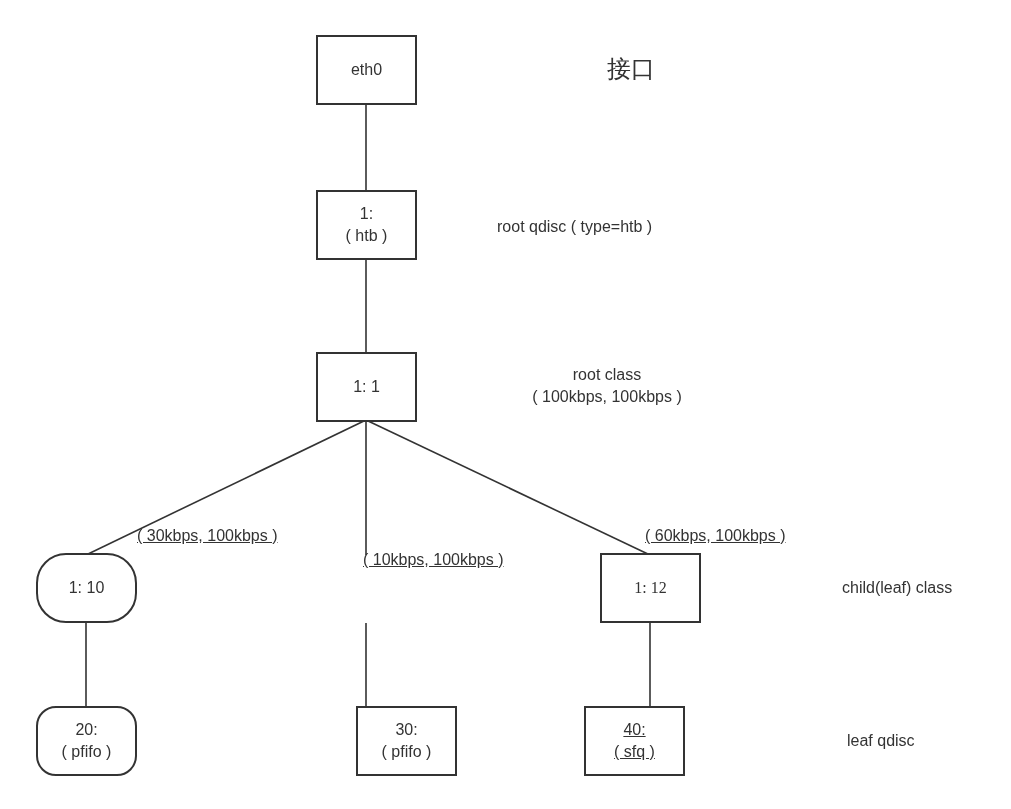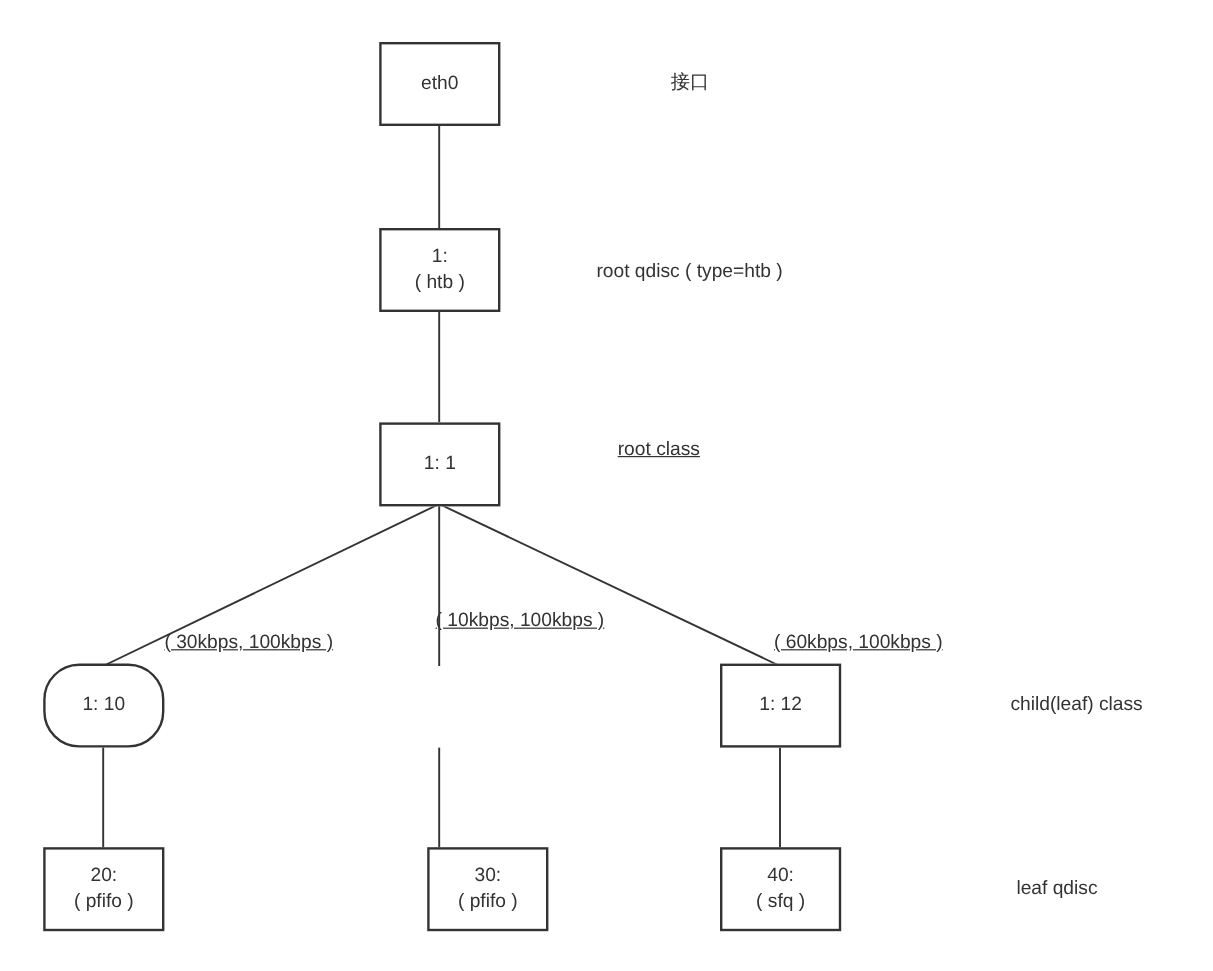--- a/index.html
+++ b/index.html
@@ -43,21 +43,22 @@
     text-align: center;
     white-space: nowrap;
   }
   .side-label {
     position: absolute;
     font-size: 16px;
     line-height: 22px;
     white-space: nowrap;
   }
   .side-label.cjk {
-    font-size: 16px;
+    font-size: 24px;
+    margin-left: 48px;
   }
   .side-label.two-line {
     text-align: center;
     transform: translateX(-50%);
   }
   .edge-label {
     position: absolute;
     font-size: 16px;
     line-height: 19px;
     white-space: nowrap;
@@ -87,43 +88,44 @@
 
   <div class="node" style="left:316px; top:190px;">
     <span>1:</span>
     <span>( htb )</span>
   </div>
   <div class="side-label" style="left:497px; top:216px;">root qdisc ( type=htb )</div>
 
   <div class="node" style="left:316px; top:352px;">
     <span>1: 1</span>
   </div>
-  <div class="side-label two-line" style="left:549px; top:364px;text-decoration:underline;">
+  <div class="side-label two-line" style="left:607px; top:364px;">
     <div>root class</div>
+    <div>( 100kbps, 100kbps )</div>
   </div>
 
   <div class="edge-label" style="left:137px; top:526px;">( 30kbps, 100kbps )</div>
-  <div class="edge-label" style="left:363px; top:508px;">( 10kbps, 100kbps )</div>
+  <div class="edge-label" style="left:363px; top:550px;">( 10kbps, 100kbps )</div>
   <div class="edge-label" style="left:645px; top:526px;">( 60kbps, 100kbps )</div>
 
   <div class="node" style="left:36px; top:553px;border-radius:30px;">
     <span>1: 10</span>
   </div>
-  <div class="node" style="left:600px; top:553px;">
+  <div class="node" style="left:600px; top:553px;font-family:Liberation Serif, serif;">
     <span>1: 12</span>
   </div>
   <div class="side-label" style="left:842px; top:577px;">child(leaf) class</div>
 
-  <div class="node" style="left:36px; top:706px;">
+  <div class="node" style="left:36px; top:706px;border-radius:20px;">
     <span>20:</span>
     <span>( pfifo )</span>
   </div>
   <div class="node" style="left:316px; top:706px;margin-left:40px;">
     <span>30:</span>
     <span>( pfifo )</span>
   </div>
-  <div class="node" style="left:600px; top:706px;">
+  <div class="node" style="left:584px; top:706px;text-decoration:underline;">
     <span>40:</span>
     <span>( sfq )</span>
   </div>
   <div class="side-label" style="left:847px; top:730px;">leaf qdisc</div>
 
 </div>
 
 </body></html>

